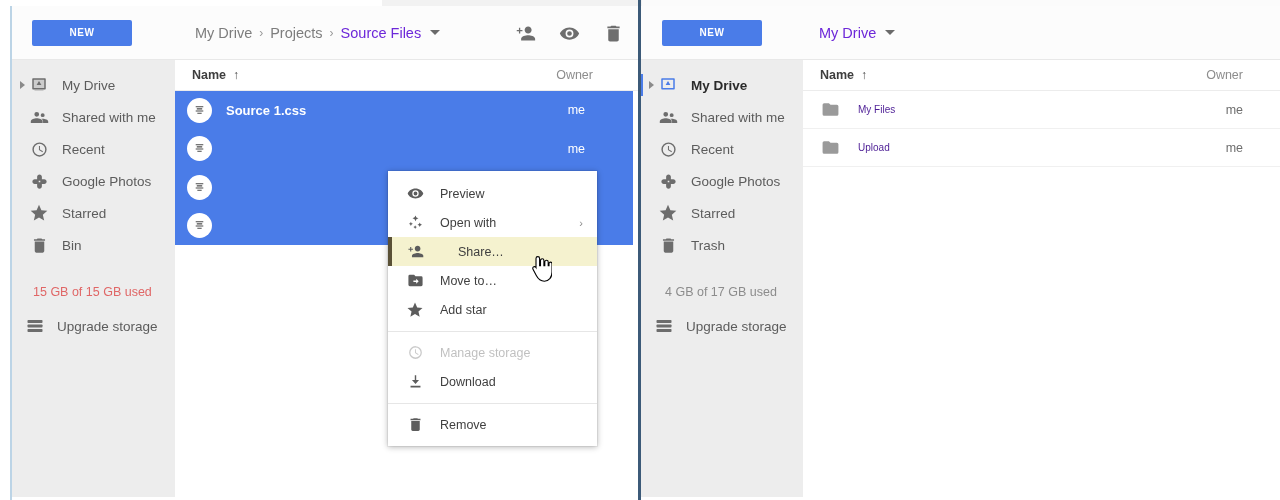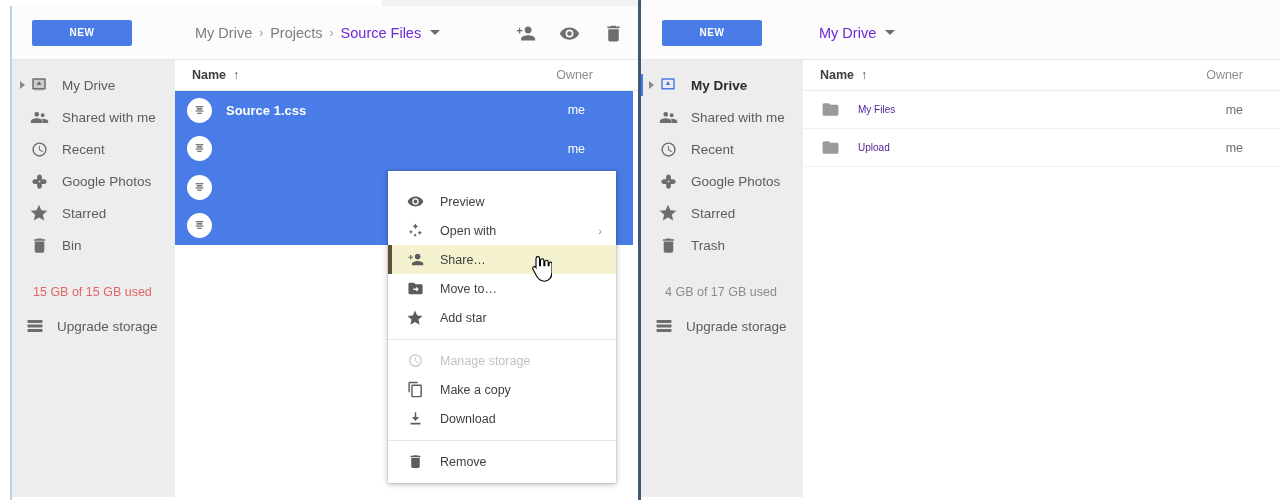--- a/index.html
+++ b/index.html
@@ -103,29 +103,29 @@
 
   
   .folder-row { height: 38px; display: flex; align-items: center; border-bottom: 1px solid #f0f0f0; position: relative; cursor: pointer; }
   .folder-ico { margin-left: 18px; width: 20px; height: 20px; display:flex; align-items:center; }
   .folder-ico svg { fill: #9a9a9a; }
   .folder-name { margin-left: 17px; font-size: 10px; color: #4c1d95; }
   .folder-owner { position: absolute; right: 47px; font-size: 12.5px; color: #6e6e6e; }
 
   
   .ctx-menu {
-    position: absolute; left: 213px; top: 111px; width: 228px;
+    position: absolute; left: 213px; top: 111px; width: 209px;
     background: #fff; box-shadow: 0 1px 6px rgba(0,0,0,0.30), 0 0 0 1px rgba(0,0,0,0.05);
-    padding: 16px 0 7px 0; z-index: 40;
+    padding: 8px 0 7px 0; z-index: 40;
   }
   .ctx-item { height: 29px; display: flex; align-items: center; position: relative; cursor: pointer; }
   .ctx-ico { width: 22px; height: 22px; margin-left: 16px; display:flex; align-items:center; justify-content:center; flex:0 0 22px; }
   .ctx-ico svg { fill: #5c5c5c; }
   .ctx-label { margin-left: 14px; font-size: 12.5px; color: #3f3f3f; }
-  .ctx-item.highlight { background: #f5f2cf; }
+  .ctx-item.highlight { background: #f5f2cf; gap: 18px; }
   .ctx-item.highlight::before { content:""; position:absolute; left:0; top:0; width:4px; height:29px; background:#5a5137; }
   .ctx-item.disabled { opacity: 0.33; cursor: default; }
   .ctx-arrow { position: absolute; right: 14px; font-size: 11px; color: #8a8a8a; }
   .ctx-sep { height: 1px; background: #e6e6e6; margin: 7px 0 6px 0; }
 
   .cursor { position: absolute; left: 355px; top: 196px; z-index: 60; pointer-events: none; }
 </style>
 </head>
 <body>
 
@@ -347,28 +347,20 @@
 
           <div class="ctx-item disabled">
             <span class="ctx-ico">
               <svg viewBox="0 0 24 24" width="17" height="17">
                   <path d="M12 3a9 9 0 1 0 0 18 9 9 0 0 0 0-18zm0 16.2A7.2 7.2 0 1 1 12 4.8a7.2 7.2 0 0 1 0 14.4zM12.6 7.5h-1.3v5.2l4.4 2.7.7-1.1-3.8-2.3V7.5z"></path>
                 </svg>
             </span>
             <span class="ctx-label">Manage storage</span>
           </div>
 
-          <div class="ctx-item">
-            <span class="ctx-ico">
-              <svg viewBox="0 0 24 24" width="17" height="17">
-                  <path d="M15 1H4a2 2 0 0 0-2 2v13h2V3h11V1zm4 4H8a2 2 0 0 0-2 2v14a2 2 0 0 0 2 2h11a2 2 0 0 0 2-2V7a2 2 0 0 0-2-2zm0 16H8V7h11v14z"></path>
-                </svg>
-            </span>
-            <span class="ctx-label">Make a copy</span>
-          </div>
 
           <div class="ctx-item">
             <span class="ctx-ico">
               <svg viewBox="0 0 24 24" width="17" height="17">
                   <path d="M13 3h-2v7H7l5 5.5L17 10h-4V3zM5 18h14v2.5H5V18z"></path>
                 </svg>
             </span>
             <span class="ctx-label">Download</span>
           </div>
 

